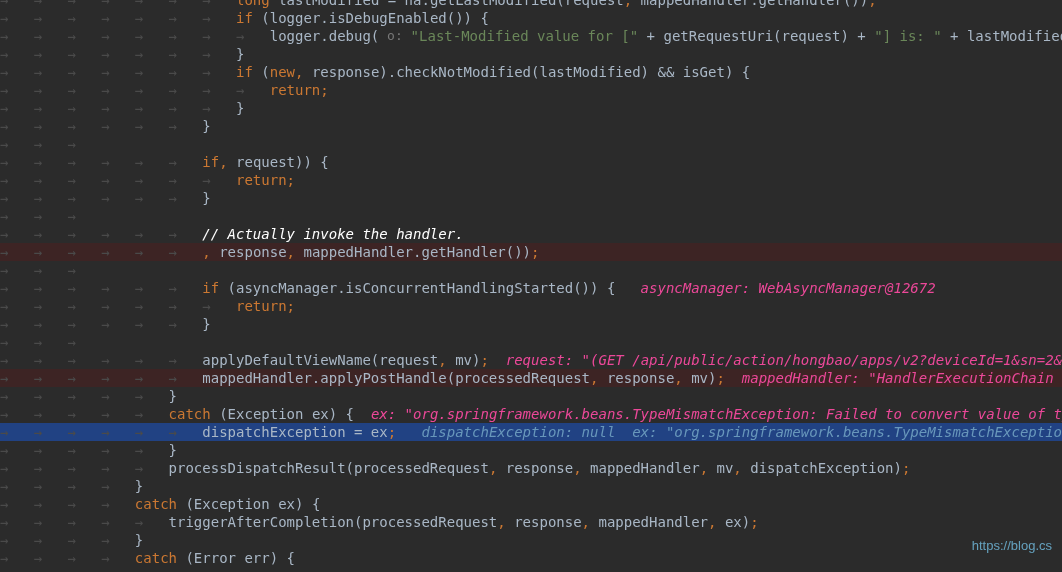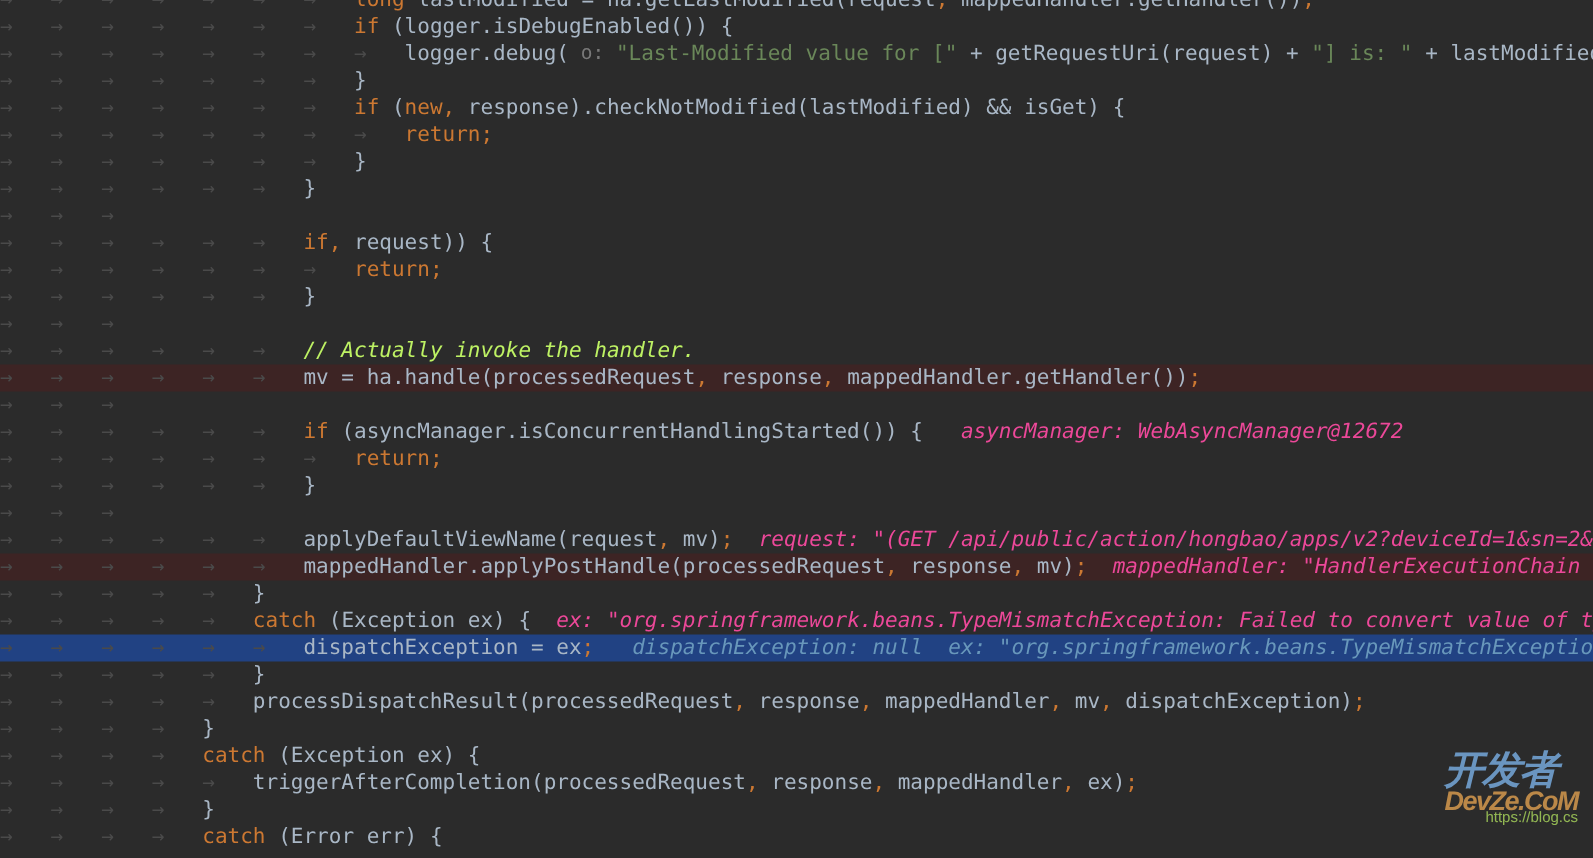--- a/index.html
+++ b/index.html
@@ -24,32 +24,32 @@
       height: 18px;
       white-space: pre;
     }
     .line.highlight-red { background: rgba(80, 30, 30, 0.5); }
     .line.highlight-red2 { background: rgba(80, 30, 30, 0.5); }
     .line.current-line { background: #214283; }
     .arrow { color: #4a4a4a; }
     .code { color: #a9b7c6; }
     .kw { color: #cc7832; }
     .str { color: #6a8759; }
-    .comment { color: #bef264; font-style: italic; }
+    .comment { color: #ffffff; font-style: italic; }
     .hint { color: #ec4899; font-style: italic; }
     .hint-blue { color: #6897bb; font-style: italic; }
     .method-italic { }
     .param-hint { color: #787878; font-size: 13px; }
     .watermark {
       position: absolute;
       bottom: 8px;
       right: 10px;
-      color: #bef264;
+      color: #7dd3fc;
       font-family: Arial, sans-serif;
-      font-size: 10px;
+      font-size: 13px;
       text-align: right;
       opacity: 0.7;
     }
     .watermark-logo {
       position: absolute;
       bottom: 20px;
       right: 10px;
       color: #7ab0e6;
       font-family: Arial, sans-serif;
       font-size: 26px;
@@ -72,36 +72,33 @@
       <div class="line"><span class="arrow">→   →   →   →   →   →   →   </span><span class="kw">if</span><span class="code"> (</span><span class="kw">new</span><span class="kw">,</span><span class="code"> response).checkNotModified(lastModified) &amp;&amp; isGet) {</span></div>
       <div class="line"><span class="arrow">→   →   →   →   →   →   →   →   </span><span class="kw">return;</span></div>
       <div class="line"><span class="arrow">→   →   →   →   →   →   →   </span><span class="code">}</span></div>
       <div class="line"><span class="arrow">→   →   →   →   →   →   </span><span class="code">}</span></div>
       <div class="line"><span class="arrow">→   →   →   </span></div>
       <div class="line"><span class="arrow">→   →   →   →   →   →   </span><span class="kw">if</span><span class="kw">,</span><span class="code"> request)) {</span></div>
       <div class="line"><span class="arrow">→   →   →   →   →   →   →   </span><span class="kw">return;</span></div>
       <div class="line"><span class="arrow">→   →   →   →   →   →   </span><span class="code">}</span></div>
       <div class="line"><span class="arrow">→   →   →   </span></div>
       <div class="line"><span class="arrow">→   →   →   →   →   →   </span><span class="comment">// Actually invoke the handler.</span></div>
-      <div class="line highlight-red"><span class="arrow">→   →   →   →   →   →   </span><span class="code">mv = ha.handle(processedRequest</span><span class="kw">,</span><span class="code"> response</span><span class="kw">,</span><span class="code"> mappedHandler.getHandler())</span><span class="kw">;</span></div>
+      <div class="line highlight-red"><span class="arrow">→   →   →   →   →   →   </span><span class="kw">,</span><span class="code"> response</span><span class="kw">,</span><span class="code"> mappedHandler.getHandler())</span><span class="kw">;</span></div>
       <div class="line"><span class="arrow">→   →   →   </span></div>
       <div class="line"><span class="arrow">→   →   →   →   →   →   </span><span class="kw">if</span><span class="code"> (asyncManager.isConcurrentHandlingStarted()) {   </span><span class="hint">asyncManager: WebAsyncManager@12672</span></div>
       <div class="line"><span class="arrow">→   →   →   →   →   →   →   </span><span class="kw">return;</span></div>
       <div class="line"><span class="arrow">→   →   →   →   →   →   </span><span class="code">}</span></div>
       <div class="line"><span class="arrow">→   →   →   </span></div>
       <div class="line"><span class="arrow">→   →   →   →   →   →   </span><span class="code">applyDefaultViewName(request</span><span class="kw">,</span><span class="code"> mv)</span><span class="kw">;</span><span class="code">  </span><span class="hint">request: "(GET /api/public/action/hongbao/apps/v2?deviceId=1&amp;sn=2&amp;sign=7ebda4ca349e</span></div>
       <div class="line highlight-red2"><span class="arrow">→   →   →   →   →   →   </span><span class="code">mappedHandler.applyPostHandle(processedRequest</span><span class="kw">,</span><span class="code"> response</span><span class="kw">,</span><span class="code"> mv)</span><span class="kw">;</span><span class="code">  </span><span class="hint">mappedHandler: "HandlerExecutionChain with handler [pub</span></div>
       <div class="line"><span class="arrow">→   →   →   →   →   </span><span class="code">}</span></div>
       <div class="line"><span class="arrow">→   →   →   →   →   </span><span class="kw">catch</span><span class="code"> (Exception ex) {  </span><span class="hint">ex: "org.springframework.beans.TypeMismatchException: Failed to convert value of type 'java.lang.St</span></div>
       <div class="line current-line"><span class="arrow">→   →   →   →   →   →   </span><span class="code">dispatchException = ex</span><span class="kw">;</span><span class="code">   </span><span class="hint-blue">dispatchException: null  ex: "org.springframework.beans.TypeMismatchException: Failed to conver</span></div>
       <div class="line"><span class="arrow">→   →   →   →   →   </span><span class="code">}</span></div>
       <div class="line"><span class="arrow">→   →   →   →   →   </span><span class="code">processDispatchResult(processedRequest</span><span class="kw">,</span><span class="code"> response</span><span class="kw">,</span><span class="code"> mappedHandler</span><span class="kw">,</span><span class="code"> mv</span><span class="kw">,</span><span class="code"> dispatchException)</span><span class="kw">;</span></div>
       <div class="line"><span class="arrow">→   →   →   →   </span><span class="code">}</span></div>
       <div class="line"><span class="arrow">→   →   →   →   </span><span class="kw">catch</span><span class="code"> (Exception ex) {</span></div>
       <div class="line"><span class="arrow">→   →   →   →   →   </span><span class="code">triggerAfterCompletion(processedRequest</span><span class="kw">,</span><span class="code"> response</span><span class="kw">,</span><span class="code"> mappedHandler</span><span class="kw">,</span><span class="code"> ex)</span><span class="kw">;</span></div>
       <div class="line"><span class="arrow">→   →   →   →   </span><span class="code">}</span></div>
       <div class="line"><span class="arrow">→   →   →   →   </span><span class="kw">catch</span><span class="code"> (Error err) {</span></div>
     </div>
-  <div class="watermark-logo">
-    <span>开发者</span><br><span class="sub">DevZe.CoM</span>
-  </div>
   <div class="watermark">https://blog.cs</div>
 </div>
 
 </body></html>

